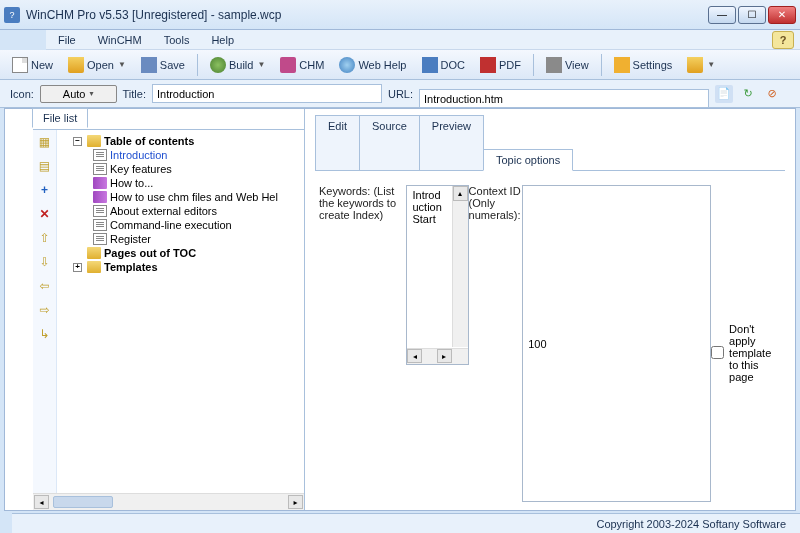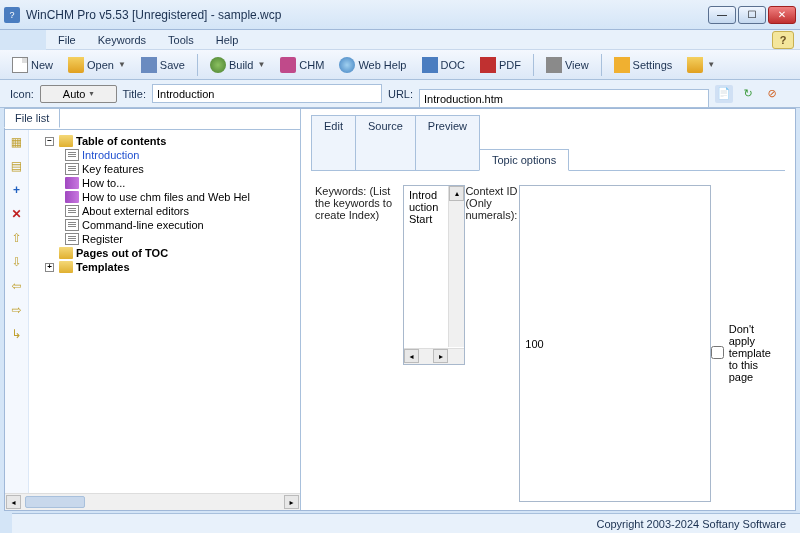--- a/index.html
+++ b/index.html
@@ -42,21 +42,21 @@
 .propbar { height: 28px; background:#e8f1fb; border-bottom:1px solid #a8c0dc; display:flex; align-items:center; padding:0 10px; gap:6px;}
 .propbar label { color:#1a3050; }
 .propbar .auto-btn { border:1px solid #888; background:#f0f0f0; padding:2px 22px; border-radius:2px; cursor:pointer; display:flex;align-items:center;gap:3px;}
 .propbar input { border:1px solid #a8c0dc; padding:2px 4px; background:#fff; height:19px;}
 .propbar .title-input { width:230px; }
 .propbar .url-input { width:290px;margin-top:10px; }
 .propbar .pbtn{width:18px;height:18px;border-radius:2px;cursor:pointer;display:flex;align-items:center;justify-content:center;}
 
 
 .main { position:absolute; top:108px; left:4px; right:4px; bottom:22px; background:#fff; border:1px solid #a0b8d8; display:flex;}
-.left-panel { width:296px; border-right:1px solid #a8c0dc; display:flex; flex-direction:column; position:relative;}
+.left-panel { width:272px; border-right:1px solid #a8c0dc; display:flex; flex-direction:column; position:relative;margin-left:28px;}
 .filelist-tab { position:absolute; top:-1px; left:-1px; padding:3px 10px; background:#fff; border:1px solid #a8c0dc; border-bottom:1px solid #fff; z-index:2; color:#1a3050;}
 .left-body { margin-top:20px; flex:1; display:flex; overflow:hidden; border-top:1px solid #a8c0dc;}
 .vtools { width:24px; background:#f4f8fe; border-right:1px solid #dce8f7; display:flex; flex-direction:column; align-items:center; padding-top:4px; gap:8px;}
 .vtools .vt{width:16px;height:16px;cursor:pointer;display:flex;align-items:center;justify-content:center;font-size:12px;}
 .tree { flex:1; overflow:auto; padding:4px 2px; }
 .tree-node { display:flex; align-items:center; gap:3px; padding:1px 0; white-space:nowrap; cursor:pointer;}
 .tree-node .exp{width:9px;height:9px;border:1px solid #888;display:flex;align-items:center;justify-content:center;font-size:8px;line-height:1;margin-right:2px;background:#fff;}
 .tree-node .ico-t{width:14px;height:12px;}
 .ico-folder{background:linear-gradient(#f4d878,#e0b030);border-radius:1px;}
 .ico-page{background:#fff;border:1px solid #888;position:relative;}
@@ -99,21 +99,21 @@
   <div class="title">WinCHM Pro v5.53 [Unregistered] - sample.wcp</div>
   <div class="win-buttons">
     <div class="win-btn">—</div>
     <div class="win-btn">☐</div>
     <div class="win-btn win-close">✕</div>
   </div>
 </div>
 
 <div class="menubar">
   <div class="menu-item">File</div>
-  <div class="menu-item">Keywords</div>
+  <div class="menu-item">WinCHM</div>
   <div class="menu-item">Tools</div>
   <div class="menu-item">Help</div>
   <div class="help-icon">?</div>
 </div>
 
 <div class="toolbar">
   <div class="tbtn">
       <span class="ico ico-new"></span>
       <span>New</span>
     </div>

